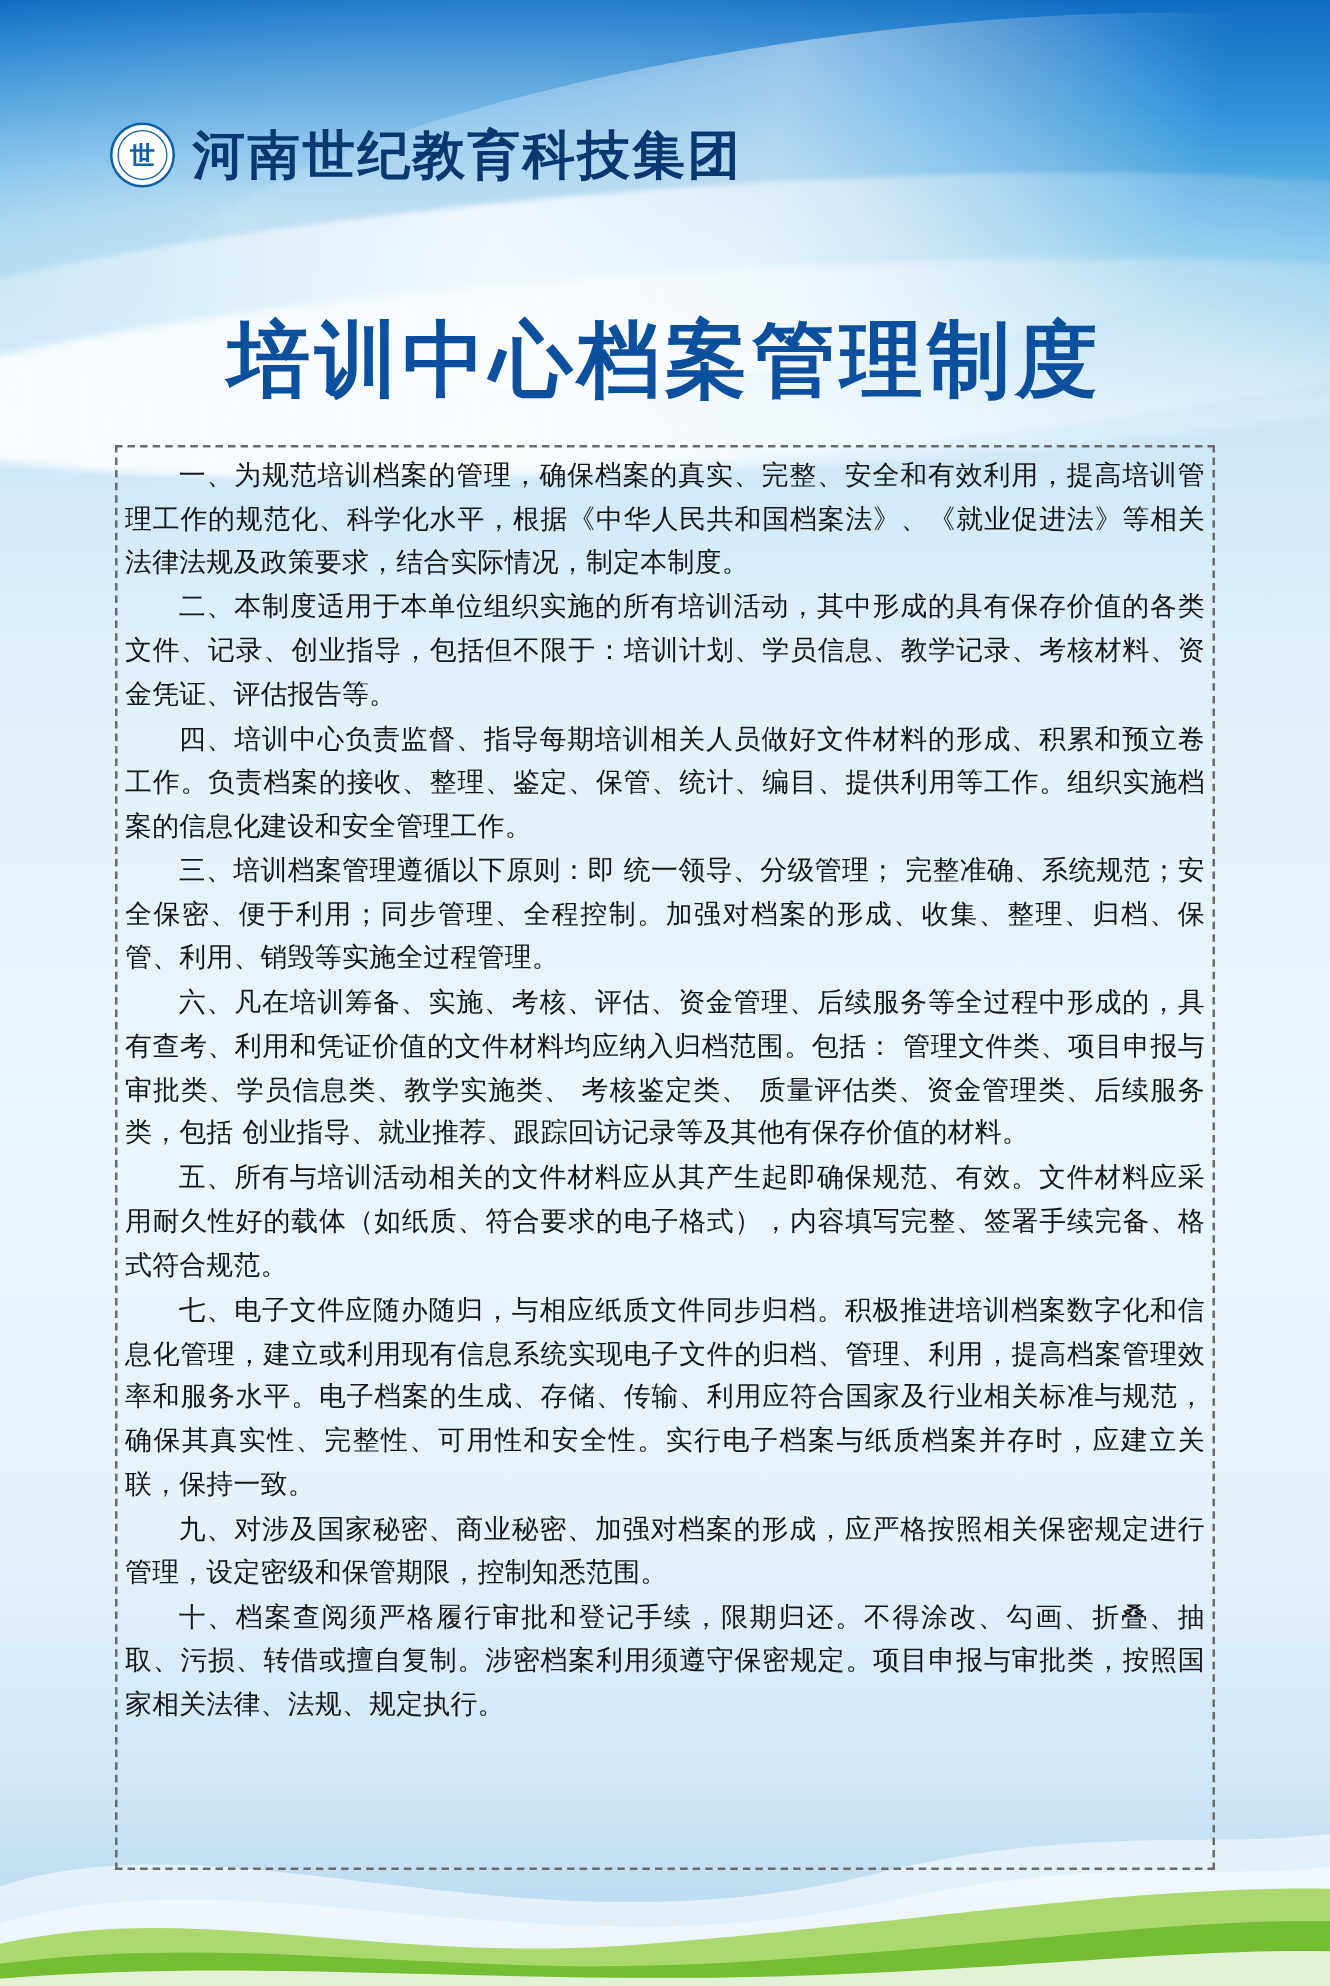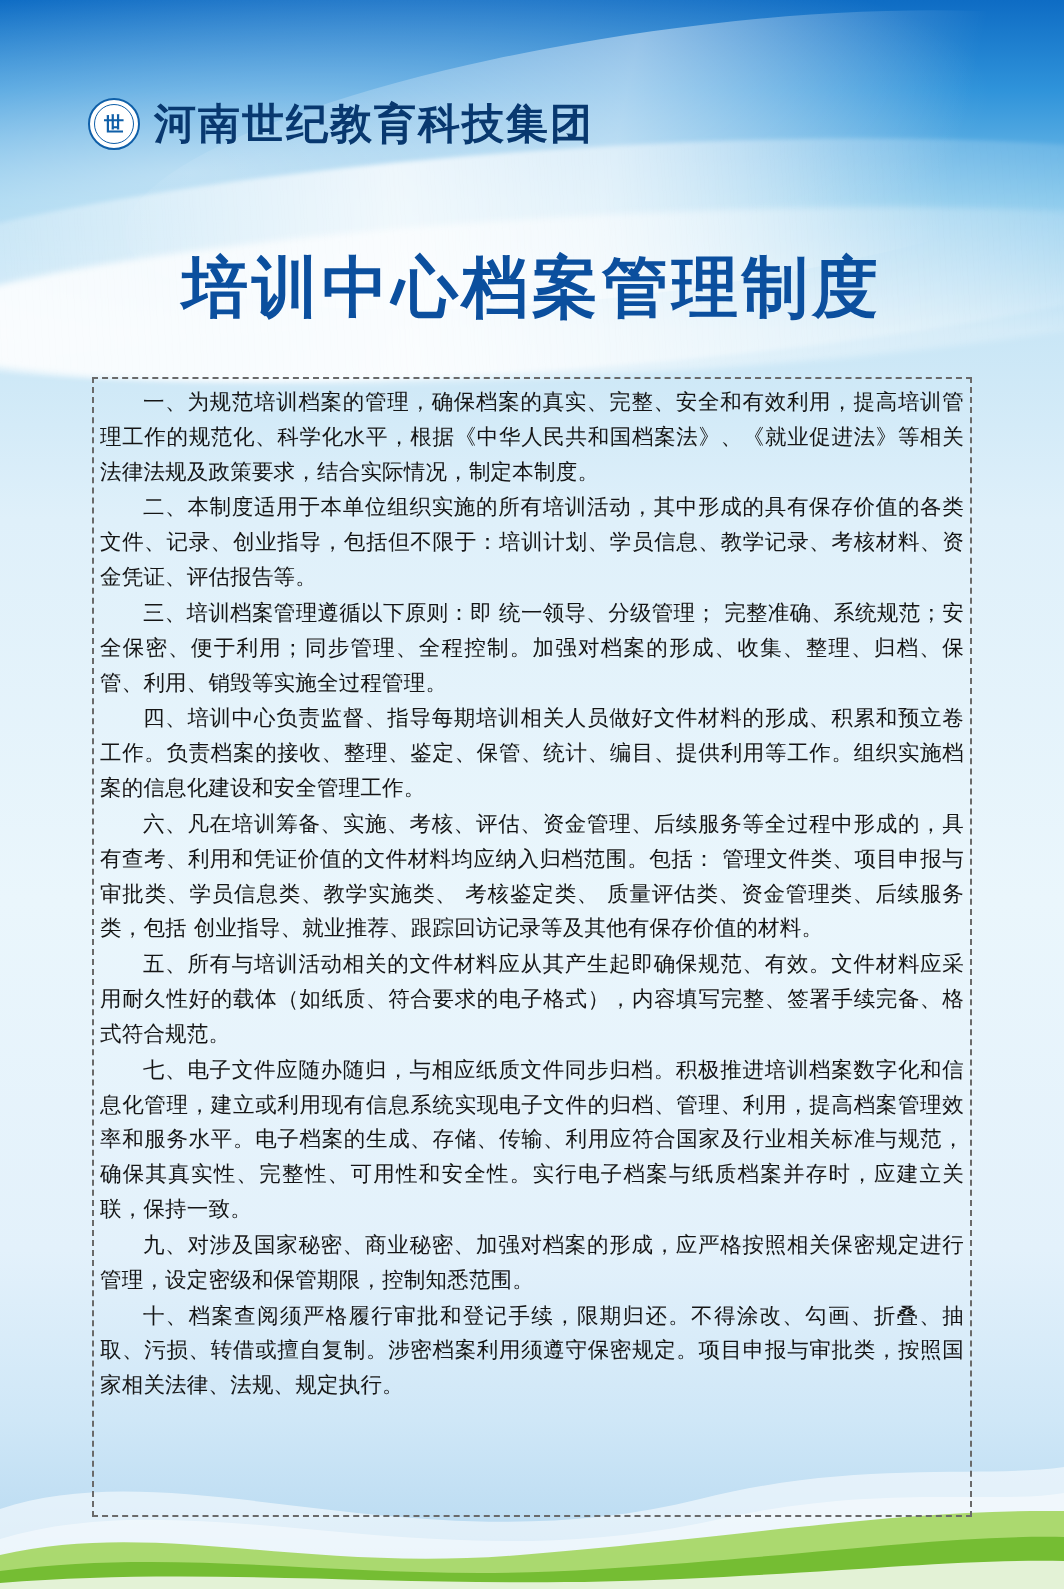--- a/index.html
+++ b/index.html
@@ -120,21 +120,21 @@
     font-weight: bold;
     color: #0b4f9e;
     letter-spacing: 4px;
     z-index: 5;
     font-family: "DejaVu Sans", "Liberation Sans", sans-serif;
   }
 
   
   .content-box {
     position: absolute;
-    top: 377px;
+    top: 356px;
     left: 92px;
     width: 880px;
     height: 1140px;
     border: 2px dashed #6a6a6a;
     box-sizing: border-box;
     padding: 6px 6px 6px 6px;
     z-index: 4;
   }
   .clauses {
     margin: 0;
@@ -180,22 +180,22 @@
     </div>
     <div class="brand-name">河南世纪教育科技集团</div>
   </div>
 
   <div class="poster-title">培训中心档案管理制度</div>
 
   <div class="content-box">
     <div class="clauses">
       <p class="clause">一、为规范培训档案的管理，确保档案的真实、完整、安全和有效利用，提高培训管理工作的规范化、科学化水平，根据《中华人民共和国档案法》、《就业促进法》等相关法律法规及政策要求，结合实际情况，制定本制度。</p>
       <p class="clause">二、本制度适用于本单位组织实施的所有培训活动，其中形成的具有保存价值的各类文件、记录、创业指导，包括但不限于：培训计划、学员信息、教学记录、考核材料、资金凭证、评估报告等。</p>
+      <p class="clause">四、培训中心负责监督、指导每期培训相关人员做好文件材料的形成、积累和预立卷工作。负责档案的接收、整理、鉴定、保管、统计、编目、提供利用等工作。组织实施档案的信息化建设和安全管理工作。</p>
       <p class="clause">三、培训档案管理遵循以下原则：即 统一领导、分级管理； 完整准确、系统规范；安全保密、便于利用；同步管理、全程控制。加强对档案的形成、收集、整理、归档、保管、利用、销毁等实施全过程管理。</p>
-      <p class="clause">四、培训中心负责监督、指导每期培训相关人员做好文件材料的形成、积累和预立卷工作。负责档案的接收、整理、鉴定、保管、统计、编目、提供利用等工作。组织实施档案的信息化建设和安全管理工作。</p>
       <p class="clause">六、凡在培训筹备、实施、考核、评估、资金管理、后续服务等全过程中形成的，具有查考、利用和凭证价值的文件材料均应纳入归档范围。包括： 管理文件类、项目申报与审批类、学员信息类、教学实施类、 考核鉴定类、 质量评估类、资金管理类、后续服务类，包括 创业指导、就业推荐、跟踪回访记录等及其他有保存价值的材料。</p>
       <p class="clause">五、所有与培训活动相关的文件材料应从其产生起即确保规范、有效。文件材料应采用耐久性好的载体（如纸质、符合要求的电子格式），内容填写完整、签署手续完备、格式符合规范。</p>
       <p class="clause">七、电子文件应随办随归，与相应纸质文件同步归档。积极推进培训档案数字化和信息化管理，建立或利用现有信息系统实现电子文件的归档、管理、利用，提高档案管理效率和服务水平。电子档案的生成、存储、传输、利用应符合国家及行业相关标准与规范，确保其真实性、完整性、可用性和安全性。实行电子档案与纸质档案并存时，应建立关联，保持一致。</p>
       <p class="clause">九、对涉及国家秘密、商业秘密、加强对档案的形成，应严格按照相关保密规定进行管理，设定密级和保管期限，控制知悉范围。</p>
       <p class="clause">十、档案查阅须严格履行审批和登记手续，限期归还。不得涂改、勾画、折叠、抽取、污损、转借或擅自复制。涉密档案利用须遵守保密规定。项目申报与审批类，按照国家相关法律、法规、规定执行。</p>
     </div>
   </div>
 
   <svg class="footer-waves" viewBox="0 0 1064 230" preserveAspectRatio="none">
     <path d="M0,150 C180,90 420,210 700,140 C860,100 980,120 1064,108 L1064,230 L0,230 Z" fill="#ffffff" opacity="0.55"></path>

